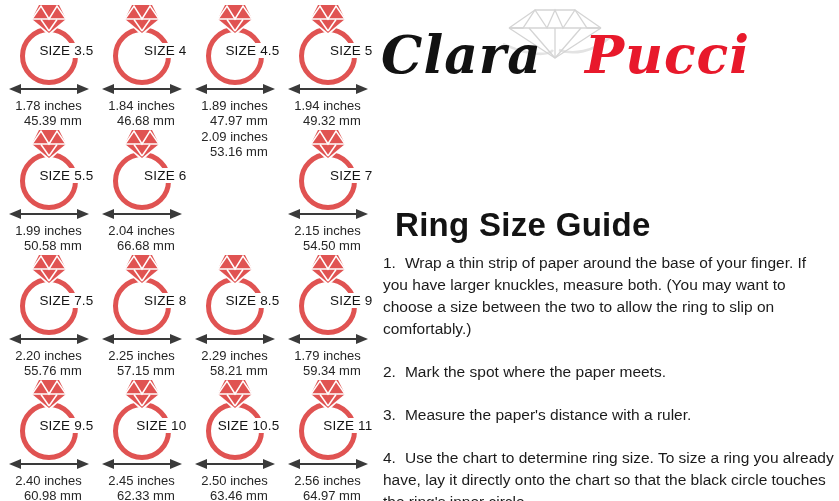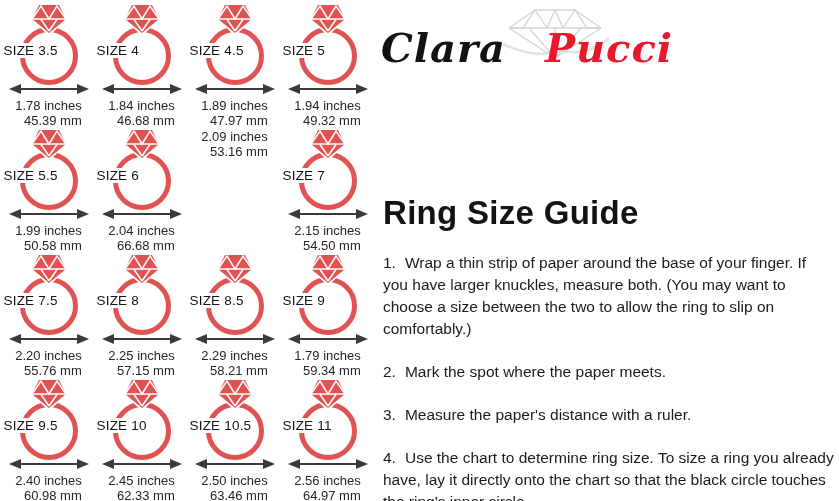--- a/index.html
+++ b/index.html
@@ -29,21 +29,21 @@
   .ring-fig{position:relative;width:88px;height:94px;}
   .ring-svg{display:block;}
   .band{fill:none;stroke:var(--ring-red);stroke-width:5;}
   .gem{fill:var(--ring-red);}
   .gem-halo{fill:#ffffff;}
   .facet{stroke:#ffffff;stroke-width:1.5;fill:none;}
   .arrow-line{stroke:var(--arrow-dark);stroke-width:2.2;}
   .arrow-head{fill:var(--arrow-dark);}
   .size-label-wrap{
     position:absolute;left:-4px;right:-4px;top:39px;
-    text-align:left;pointer-events:none;
+    text-align:right;pointer-events:none;
   }
   .size-label{
     display:inline-block;background:#ffffff;padding:0 3px;
     font-size:13.5px;line-height:15px;color:#141414;letter-spacing:.2px;
     white-space:nowrap;
   }
   .measure{
     margin-top:2px;width:max-content;max-width:93px;
     text-align:right;font-size:13px;line-height:15px;color:#262626;
   }
@@ -53,27 +53,27 @@
 
   .logo{position:relative;height:112px;}
   .logo-diamond{position:absolute;left:118px;top:2px;}
   .logo-diamond path,.logo-diamond line,.logo-diamond polyline{
     stroke:var(--diamond-gray);stroke-width:1.3;fill:none;
   }
   .logo-swoosh{stroke:#e3e3e3 !important;stroke-width:2.6 !important;}
   .logo-text{
     position:absolute;left:4px;top:24px;white-space:nowrap;
     font-family:"DejaVu Serif",serif;font-style:italic;font-weight:bold;
-    font-size:40px;letter-spacing:1px;
+    font-size:52px;letter-spacing:1px;
   }
   .logo-word-first{color:#121212;}
   .logo-word-second{color:var(--logo-red);margin-left:24px;}
 
   .guide-title{
-    position:absolute;left:6px;top:194px;margin:0;
+    position:absolute;left:6px;top:194px;margin:12px;
     font-size:33px;font-weight:700;letter-spacing:.3px;color:#131313;
   }
   .steps{position:absolute;left:6px;top:252px;width:452px;}
   .step{margin:0 0 21px;font-size:15.5px;line-height:22px;color:#1b1b1b;}
   .step-num{margin-right:9px;}
 </style>
 </head>
 <body>
 
 <div class="ring-grid">

